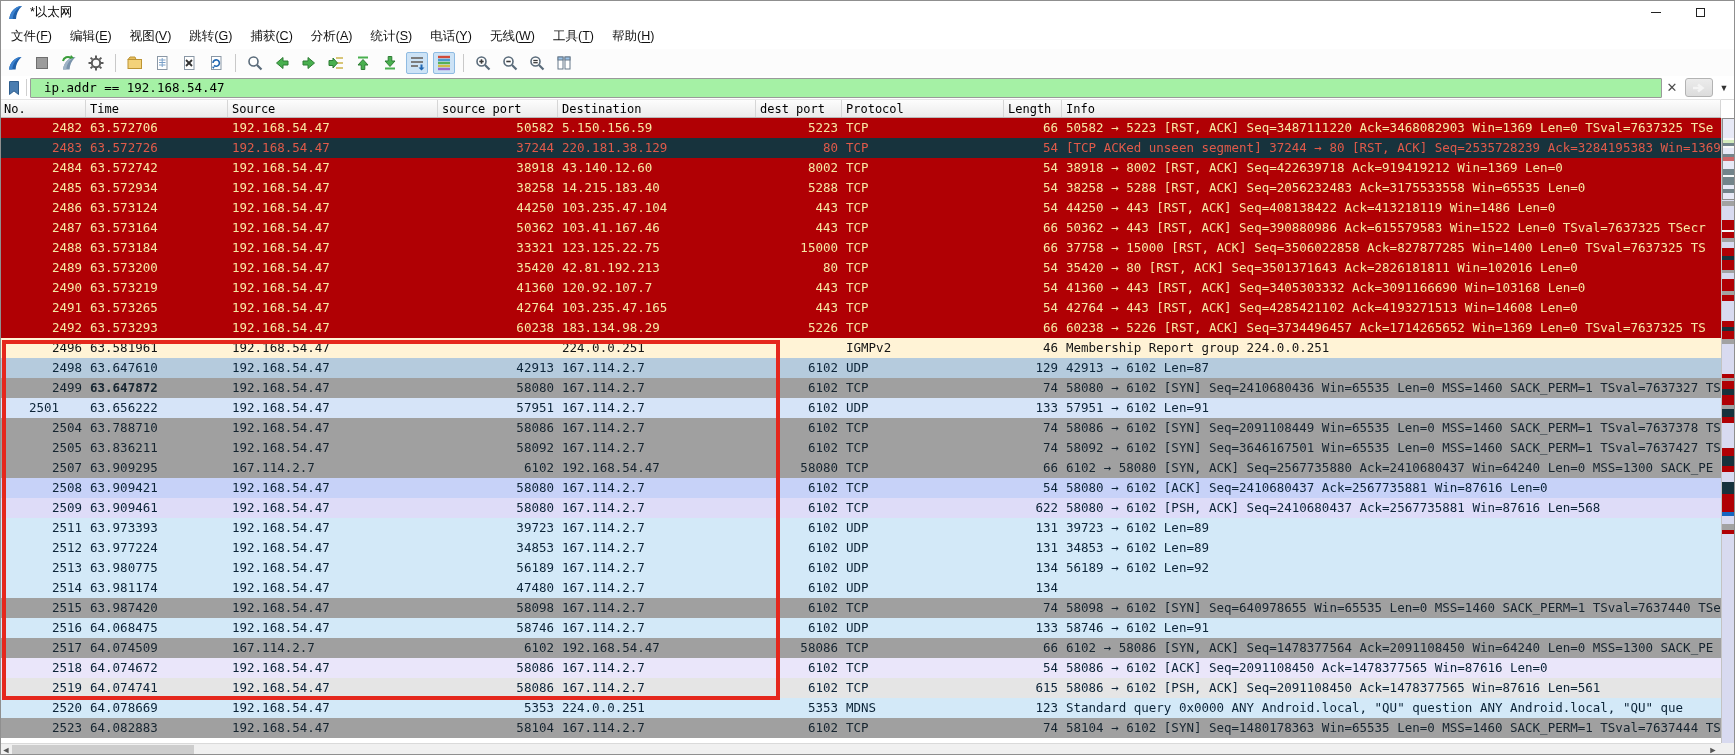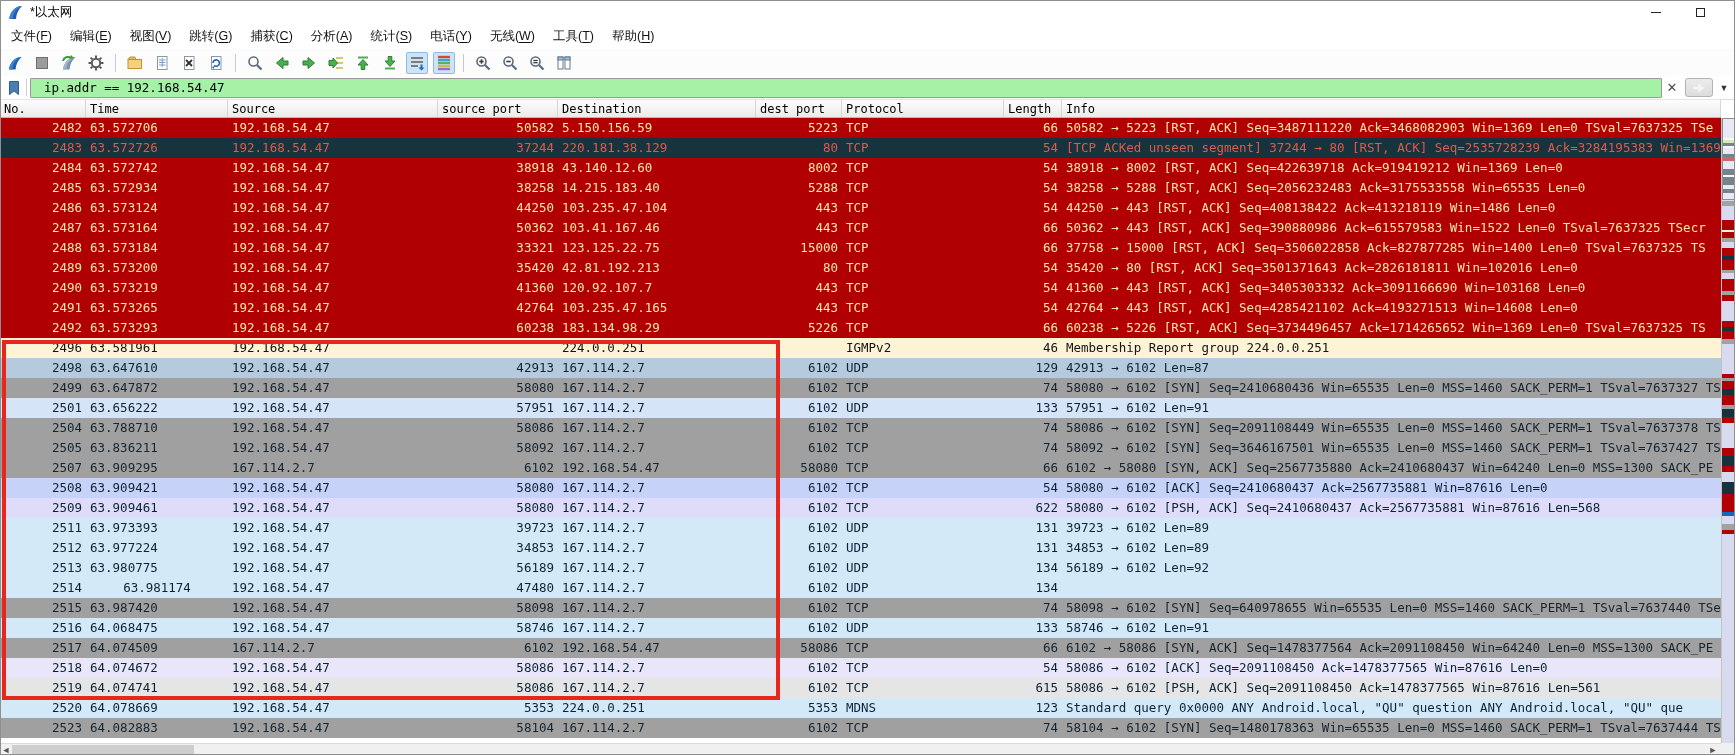--- a/index.html
+++ b/index.html
@@ -474,31 +474,31 @@
       <div class="pcell" style="text-align: left;">192.168.54.47</div>
       <div class="pcell" style="text-align: right;">42913</div>
       <div class="pcell" style="text-align: left;">167.114.2.7</div>
       <div class="pcell" style="text-align: right;">6102</div>
       <div class="pcell" style="text-align: left;">UDP</div>
       <div class="pcell" style="text-align: right;">129</div>
       <div class="pcell" style="text-align: left;">42913 → 6102 Len=87</div>
     </div>
     <div class="prow" style="grid-template-columns: 86px 142px 210px 120px 198px 86px 162px 58px 659px; background: rgb(160, 160, 160); color: rgb(21, 36, 47);">
       <div class="pcell" style="text-align: right;">2499</div>
-      <div class="pcell" style="text-align: left;">63.647872</div>
+      <div class="pcell" style="text-align: left; font-weight: bold;">63.647872</div>
       <div class="pcell" style="text-align: left;">192.168.54.47</div>
       <div class="pcell" style="text-align: right;">58080</div>
       <div class="pcell" style="text-align: left;">167.114.2.7</div>
       <div class="pcell" style="text-align: right;">6102</div>
       <div class="pcell" style="text-align: left;">TCP</div>
       <div class="pcell" style="text-align: right;">74</div>
       <div class="pcell" style="text-align: left;">58080 → 6102 [SYN] Seq=2410680436 Win=65535 Len=0 MSS=1460 SACK_PERM=1 TSval=7637327 TS</div>
     </div>
     <div class="prow" style="grid-template-columns: 86px 142px 210px 120px 198px 86px 162px 58px 659px; background: rgb(214, 228, 248); color: rgb(12, 36, 56);">
-      <div class="pcell" style="text-align: right;">2501</div>
+      <div class="pcell" style="text-align: left; margin-left: 25px;">2501</div>
       <div class="pcell" style="text-align: left;">63.656222</div>
       <div class="pcell" style="text-align: left;">192.168.54.47</div>
       <div class="pcell" style="text-align: right;">57951</div>
       <div class="pcell" style="text-align: left;">167.114.2.7</div>
       <div class="pcell" style="text-align: right;">6102</div>
       <div class="pcell" style="text-align: left;">UDP</div>
       <div class="pcell" style="text-align: right;">133</div>
       <div class="pcell" style="text-align: left;">57951 → 6102 Len=91</div>
     </div>
     <div class="prow" style="grid-template-columns: 86px 142px 210px 120px 198px 86px 162px 58px 659px; background: rgb(160, 160, 160); color: rgb(21, 36, 47);">
@@ -584,21 +584,21 @@
       <div class="pcell" style="text-align: left;">192.168.54.47</div>
       <div class="pcell" style="text-align: right;">56189</div>
       <div class="pcell" style="text-align: left;">167.114.2.7</div>
       <div class="pcell" style="text-align: right;">6102</div>
       <div class="pcell" style="text-align: left;">UDP</div>
       <div class="pcell" style="text-align: right;">134</div>
       <div class="pcell" style="text-align: left;">56189 → 6102 Len=92</div>
     </div>
     <div class="prow" style="grid-template-columns: 86px 142px 210px 120px 198px 86px 162px 58px 659px; background: rgb(211, 233, 248); color: rgb(12, 36, 56);">
       <div class="pcell" style="text-align: right;">2514</div>
-      <div class="pcell" style="text-align: center;">63.981174</div>
+      <div class="pcell" style="text-align: left;">63.981174</div>
       <div class="pcell" style="text-align: left;">192.168.54.47</div>
       <div class="pcell" style="text-align: right;">47480</div>
       <div class="pcell" style="text-align: left;">167.114.2.7</div>
       <div class="pcell" style="text-align: right;">6102</div>
       <div class="pcell" style="text-align: left;">UDP</div>
       <div class="pcell" style="text-align: right;">134</div>
       <div class="pcell" style="text-align: left; margin-top: 24px;">47480 → 6102 Len=92</div>
     </div>
     <div class="prow" style="grid-template-columns: 86px 142px 210px 120px 198px 86px 162px 58px 659px; background: rgb(160, 160, 160); color: rgb(21, 36, 47);">
       <div class="pcell" style="text-align: right;">2515</div>

